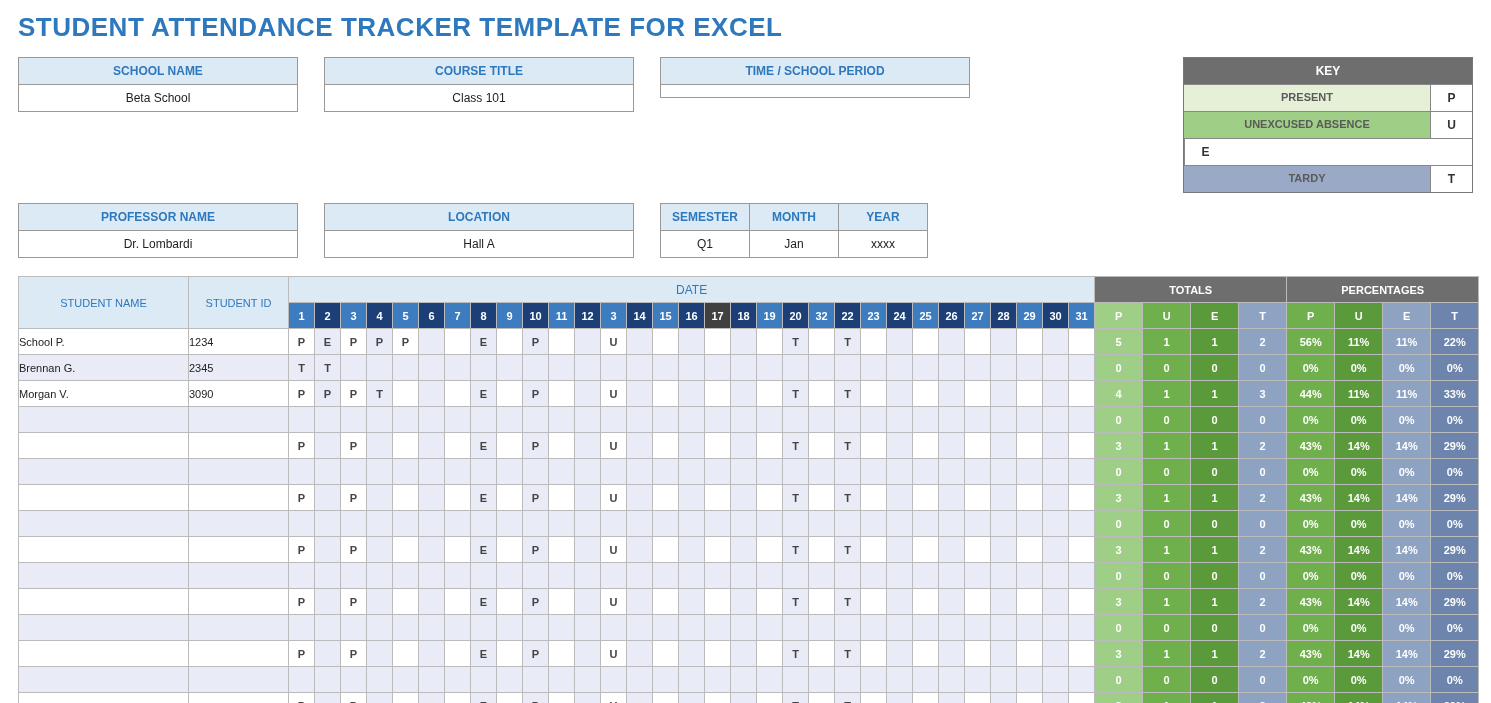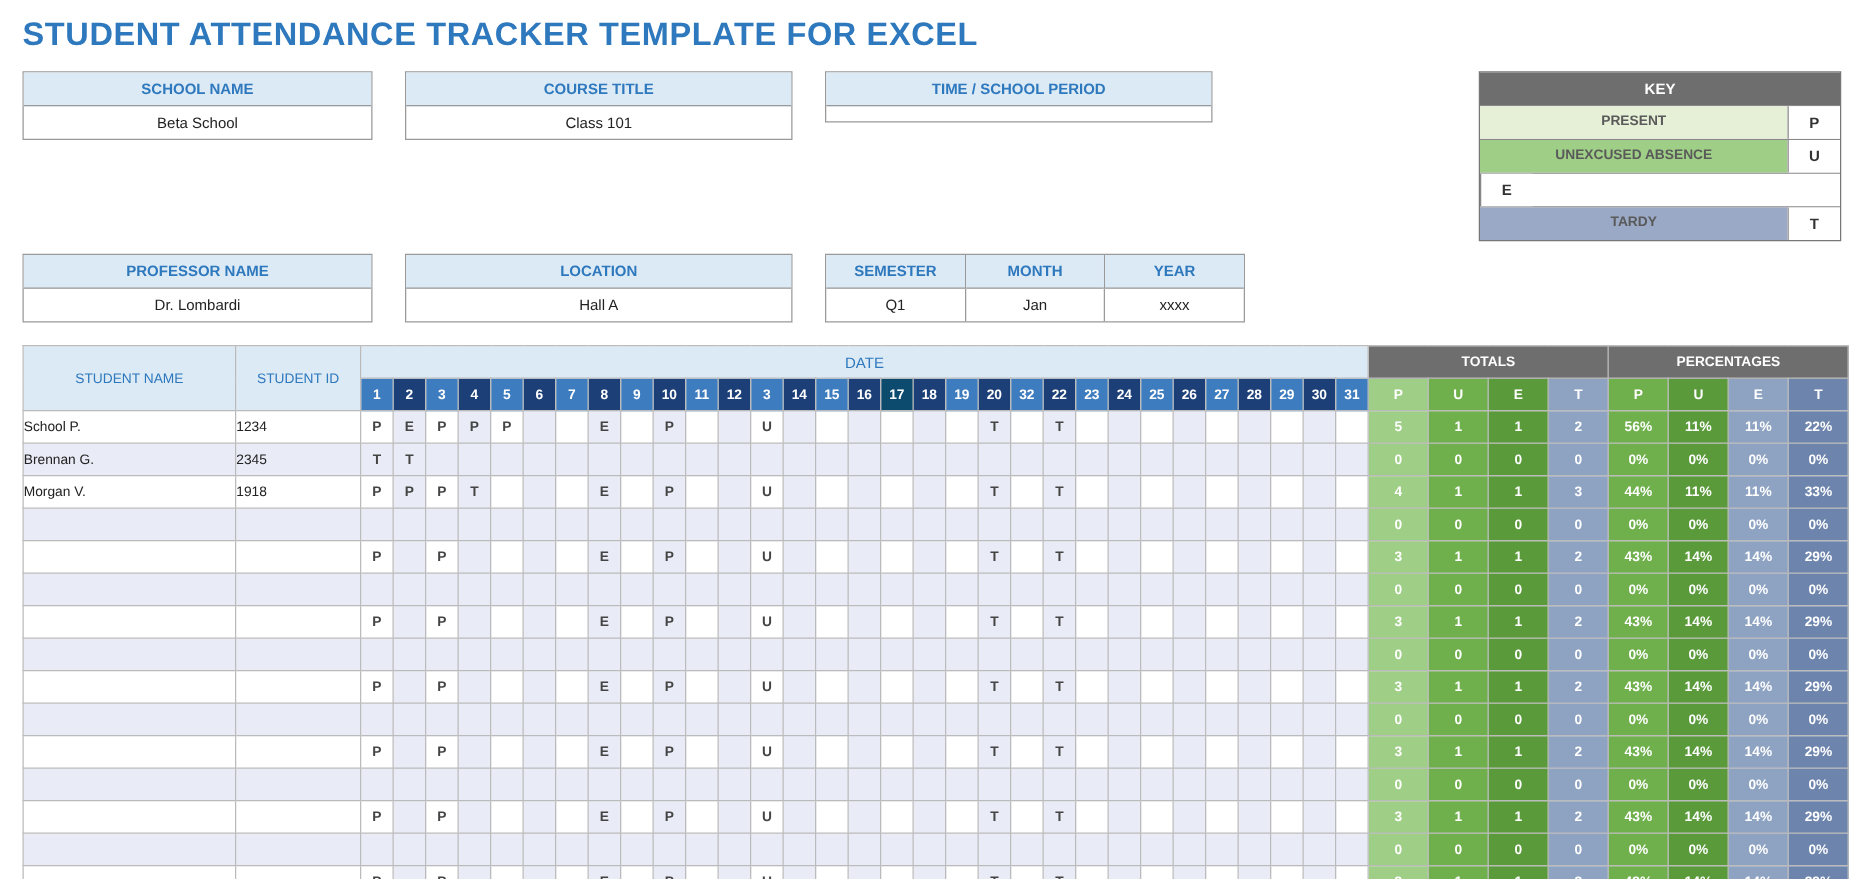--- a/index.html
+++ b/index.html
@@ -129,21 +129,21 @@
 
   <div class="meta-row">
     <div class="meta-box" style="width:280px">
       <div class="hd">PROFESSOR NAME</div>
       <div class="val">Dr. Lombardi</div>
     </div>
     <div class="meta-box" style="width:310px">
       <div class="hd">LOCATION</div>
       <div class="val">Hall A</div>
     </div>
-    <div class="meta-box" style="width:336px">
+    <div class="meta-box" style="width:268px">
       <div class="meta-inline">
         <div class="meta-col">
             <div class="hd">SEMESTER</div>
           </div>
         <div class="meta-col">
             <div class="hd">MONTH</div>
           </div>
         <div class="meta-col">
             <div class="hd">YEAR</div>
           </div>
@@ -228,21 +228,21 @@
           <th class="day-hd" style="background: rgb(61, 124, 191);">7</th>
           <th class="day-hd" style="background: rgb(28, 63, 119);">8</th>
           <th class="day-hd" style="background: rgb(61, 124, 191);">9</th>
           <th class="day-hd" style="background: rgb(28, 63, 119);">10</th>
           <th class="day-hd" style="background: rgb(61, 124, 191);">11</th>
           <th class="day-hd" style="background: rgb(28, 63, 119);">12</th>
           <th class="day-hd" style="background: rgb(61, 124, 191);">3</th>
           <th class="day-hd" style="background: rgb(28, 63, 119);">14</th>
           <th class="day-hd" style="background: rgb(61, 124, 191);">15</th>
           <th class="day-hd" style="background: rgb(28, 63, 119);">16</th>
-          <th class="day-hd" style="background: #0c4a6e;">17</th>
+          <th class="day-hd" style="background: #404040;">17</th>
           <th class="day-hd" style="background: rgb(28, 63, 119);">18</th>
           <th class="day-hd" style="background: rgb(61, 124, 191);">19</th>
           <th class="day-hd" style="background: rgb(28, 63, 119);">20</th>
           <th class="day-hd" style="background: rgb(61, 124, 191);">32</th>
           <th class="day-hd" style="background: rgb(28, 63, 119);">22</th>
           <th class="day-hd" style="background: rgb(61, 124, 191);">23</th>
           <th class="day-hd" style="background: rgb(28, 63, 119);">24</th>
           <th class="day-hd" style="background: rgb(61, 124, 191);">25</th>
           <th class="day-hd" style="background: rgb(28, 63, 119);">26</th>
           <th class="day-hd" style="background: rgb(61, 124, 191);">27</th>
@@ -342,21 +342,21 @@
           <td class="tot-cell" style="background: rgb(111, 176, 76);">0</td>
           <td class="tot-cell" style="background: rgb(90, 154, 59);">0</td>
           <td class="tot-cell" style="background: rgb(142, 163, 194);">0</td>
           <td class="pct-cell" style="background: rgb(111, 176, 76);">0%</td>
           <td class="pct-cell" style="background: rgb(90, 154, 59);">0%</td>
           <td class="pct-cell" style="background: rgb(142, 163, 194);">0%</td>
           <td class="pct-cell" style="background: rgb(109, 132, 173);">0%</td>
         </tr>
         <tr class="alt-odd">
           <td class="ncell shade">Morgan V.</td>
-          <td class="ncell shade">1918</td>
+          <td class="ncell shade">3090</td>
           <td class="cell">P</td>
           <td class="cell shade" style="background: rgb(233, 236, 246);">P</td>
           <td class="cell">P</td>
           <td class="cell shade" style="background: rgb(233, 236, 246);">T</td>
           <td class="cell"></td>
           <td class="cell shade" style="background: rgb(233, 236, 246);"></td>
           <td class="cell"></td>
           <td class="cell shade" style="background: rgb(233, 236, 246);">E</td>
           <td class="cell"></td>
           <td class="cell shade" style="background: rgb(233, 236, 246);">P</td>

